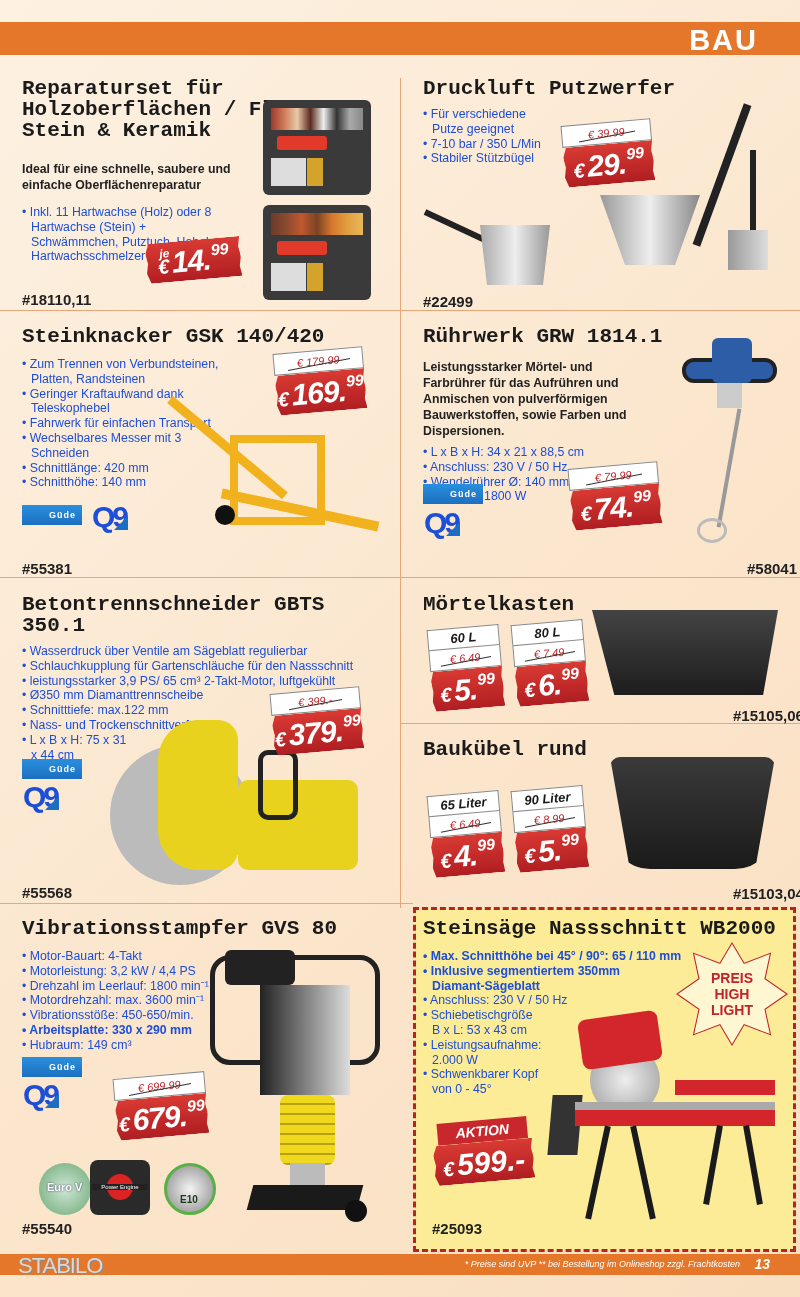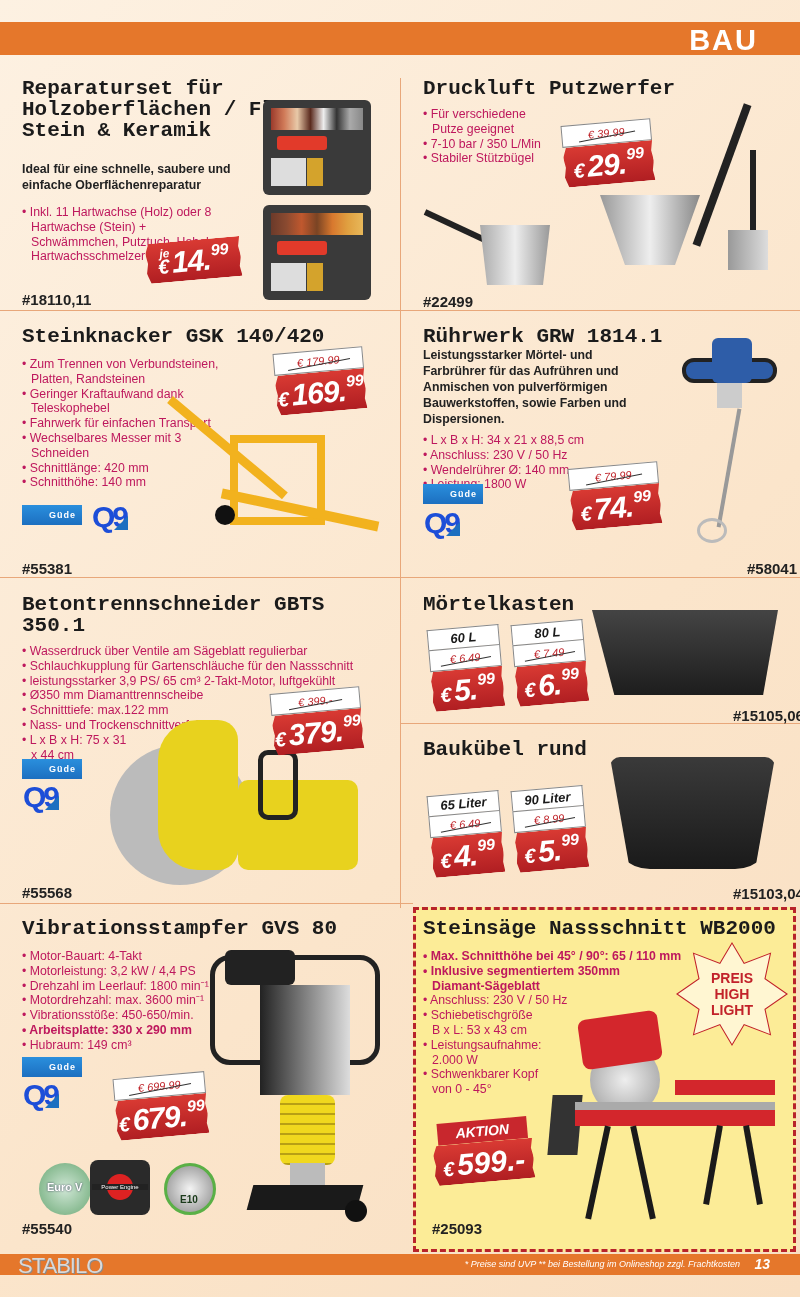--- a/index.html
+++ b/index.html
@@ -5,21 +5,21 @@
 *{box-sizing:border-box;margin:0;padding:0}
 body{width:800px;height:1297px;background:#fbe9d3;font-family:"Liberation Sans",sans-serif;color:#1a1a1a;position:relative;overflow:hidden}
 .page{position:absolute;inset:0;background:linear-gradient(135deg,#fdf1e2 0%,#fbe5cb 60%,#f9dfc2 100%)}
 .topbar{position:absolute;left:0;top:22px;width:800px;height:33px;background:#e5772b}
 .topbar .cat{position:absolute;right:42px;top:2px;font-weight:bold;font-size:29px;color:#fff;letter-spacing:2px}
 .cell{position:absolute}
 .vline{position:absolute;width:1px;background:#e8a77a}
 .hline{position:absolute;height:1px;background:#e8a77a}
 h2{font-family:Liberation Mono, monospace;font-weight:bold;font-size:21px;line-height:21px;color:#1b1b1b}
 .lead{font-weight:bold;font-size:12.3px;line-height:16px;color:#222}
-ul{list-style:none;font-size:12.3px;line-height:14.8px;color:#be185d}
+ul{list-style:none;font-size:12.3px;line-height:14.8px;color:#1d4ed8}
 ul li{padding-left:9px;text-indent:-9px}
 ul li::before{content:"• ";}
 ul li.b{font-weight:bold}
 .sku{position:absolute;font-size:15px;font-weight:bold;color:#222}
 
 .tag{position:absolute;transform:rotate(-5deg)}
 .tag .old{background:#fff;border:1px solid #888;height:22px;text-align:center;font-size:11px;color:#c0272d;font-style:italic;position:relative;line-height:20px}
 .tag .old span{position:relative}
 .tag .old span::after{content:"";position:absolute;left:-10px;right:-10px;top:9px;height:1px;background:#333;transform:rotate(-6deg)}
 .tag .new{background:linear-gradient(#d93a33,#b01e22);color:#fff;font-weight:bold;font-style:italic;height:40px;display:flex;align-items:flex-end;justify-content:center;padding-bottom:3px;clip-path:polygon(4% 0,100% 0,98% 25%,100% 50%,98% 75%,100% 100%,4% 100%,0 75%,2% 50%,0 25%);}
@@ -145,21 +145,21 @@
       <span class="main">169.</span>
       <span class="cents">99</span>
     </div>
 </div>
 <div class="gude" style="left:22px;top:505px">Güde</div>
 <div class="q9" style="left:92px;top:502px">Q9</div>
 <div class="sku" style="left:22px;top:560px">#55381</div>
 
 <div class="cell" style="left:423px;top:326px;width:250px">
   <h2>Rührwerk GRW 1814.1</h2>
-  <p class="lead" style="margin-top:0;width:228px">Leistungsstarker Mörtel- und Farbrührer für das Aufrühren und Anmischen von pulverförmigen Bauwerkstoffen, sowie Farben und Dispersionen.</p>
+  <p class="lead" style="margin-top:12px;width:228px">Leistungsstarker Mörtel- und Farbrührer für das Aufrühren und Anmischen von pulverförmigen Bauwerkstoffen, sowie Farben und Dispersionen.</p>
   <ul style="margin-top:6px">
     <li>L x B x H: 34 x 21 x 88,5 cm</li>
     <li>Anschluss: 230 V / 50 Hz</li>
     <li>Wendelrührer Ø: 140 mm</li>
     <li>Leistung: 1800 W</li>
   </ul>
 </div>
 <div class="img" style="left:672px;top:338px;width:110px;height:220px">
   <div style="position:absolute;left:10px;top:20px;width:95px;height:25px;border-radius:12px;background:#2e5da8;border:4px solid #222"></div>
   <div style="position:absolute;left:40px;top:0;width:40px;height:45px;background:#2e5da8;border-radius:6px"></div>

